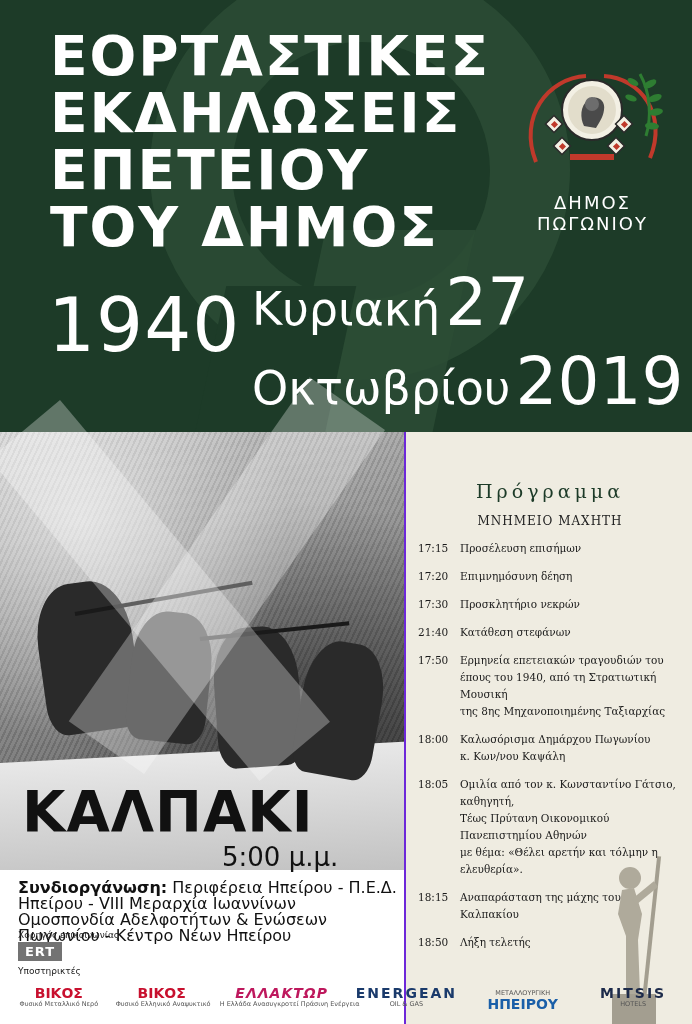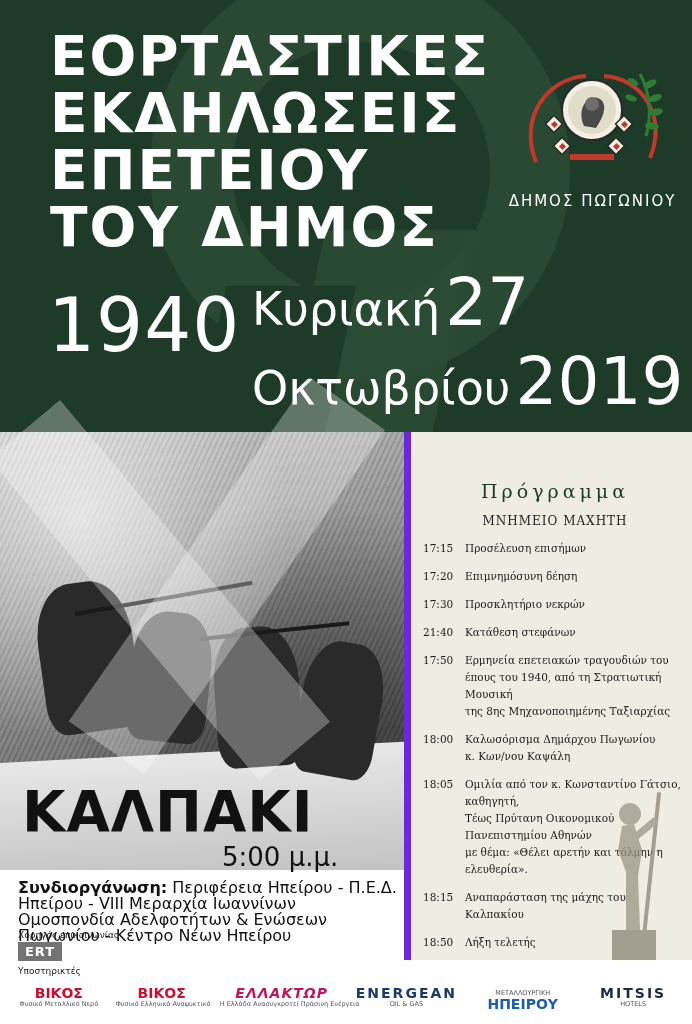--- a/index.html
+++ b/index.html
@@ -113,21 +113,21 @@
     width: 185px; height: 160px;
     z-index: 8;
     text-align: center;
   }
   .emblem-caption {
     position: absolute;
     left: 0; top: 130px;
     width: 185px;
     color: #ffffff;
     font-family: "DejaVu Sans", sans-serif;
-    font-size: 15px;
+    font-size: 18px;
     letter-spacing: 2px;
   }
 
   
   .photo {
     position: absolute;
     left: 0; top: 432px;
     width: 408px; height: 438px;
     background: linear-gradient(160deg,#cfcfcf 0%, #9a9a9a 35%, #6d6d6d 65%, #3a3a3a 100%);
     overflow: hidden;
@@ -177,23 +177,23 @@
   .x2 {
     left: 385px; top: 430px; width: 420px; height: 92px;
     transform: rotate(125deg);
     transform-origin: left top;
   }
 
   
   .program-panel {
     position: absolute;
     left: 404px; top: 432px;
-    width: 288px; height: 528px;
+    width: 288px; height: 592px;
     background: #efece1;
-    border-left: 7px solid #6d28d9;
+    border-left: 2px solid #6d28d9;
     box-sizing: border-box;
     z-index: 4;
     overflow: hidden;
   }
   .program-inner {
     position: absolute;
     left: 12px; top: 48px;
     width: 264px;
   }
   .program-title {

